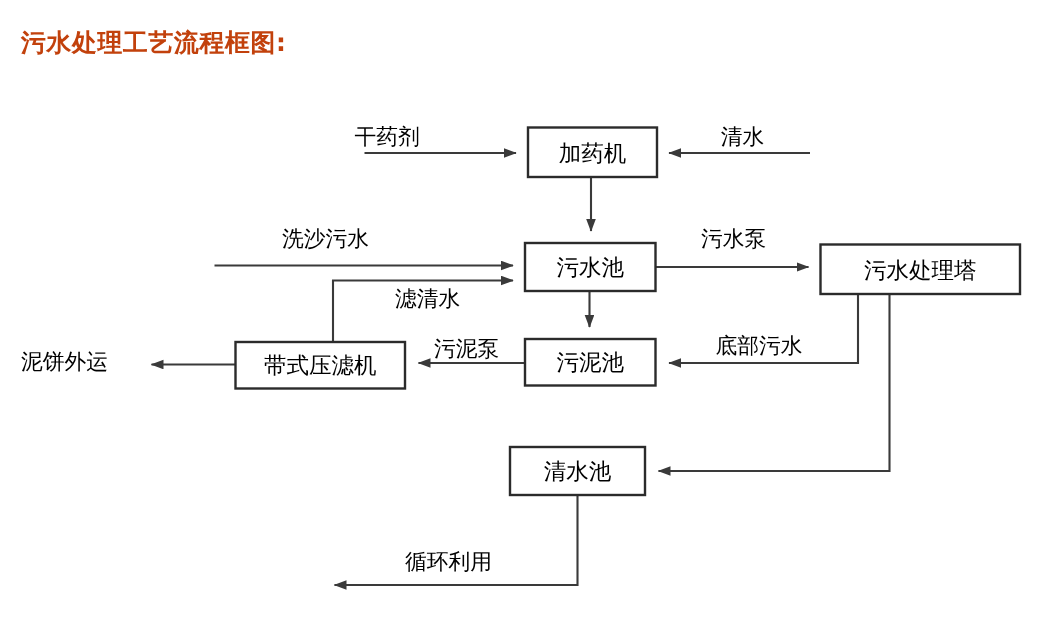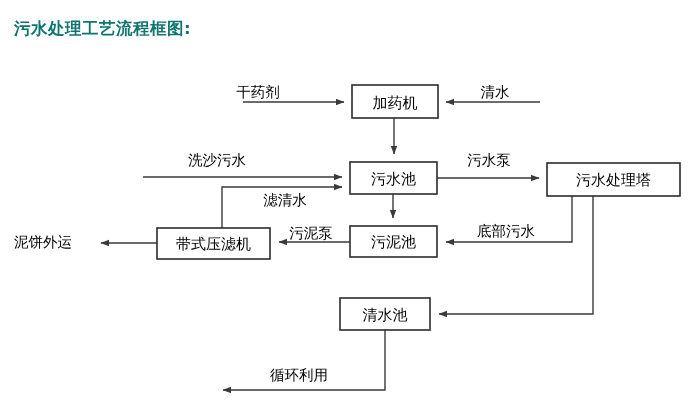--- a/index.html
+++ b/index.html
@@ -14,21 +14,21 @@
     background: #ffffff;
     overflow: hidden;
     font-family: "DejaVu Sans", "Liberation Sans", sans-serif;
   }
   #title {
     position: absolute;
     left: 14px;
     top: 18px;
     font-size: 16.5px;
     font-weight: bold;
-    color: #0f766e;
+    color: #c2410c;
     letter-spacing: 0.5px;
     white-space: nowrap;
   }
   svg#flow {
     position: absolute;
     left: 0;
     top: 0;
     width: 700px;
     height: 420px;
   }

